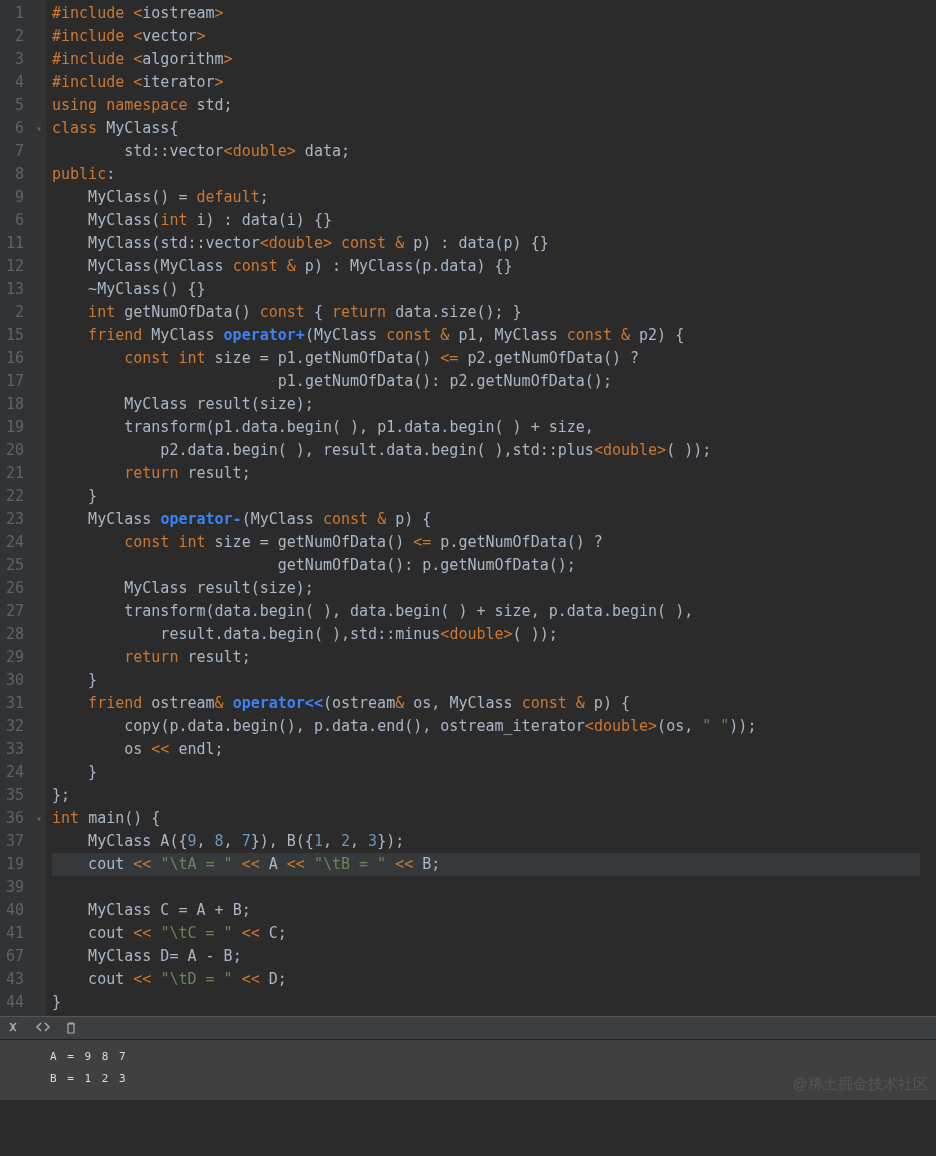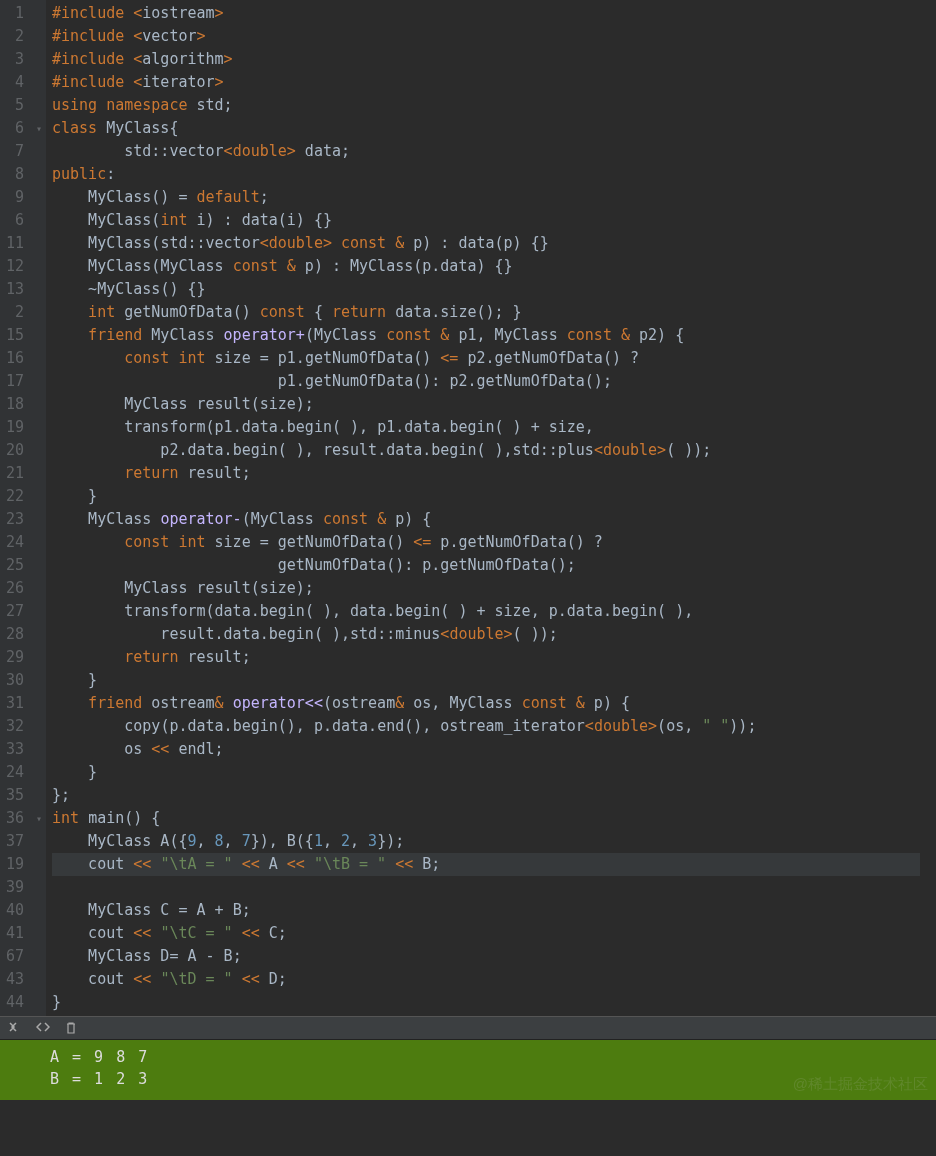--- a/index.html
+++ b/index.html
@@ -38,40 +38,40 @@
   .code .line { height: 23px; line-height: 23px; }
   .hl-cur2 { background: #36393b; }
   .k-pre   { color: #cc7832; } 
   .k-inc   { color: #a9b7c6; } 
   .k-kw    { color: #cc7832; }
   .k-id    { color: #a9b7c6; }
   .k-pun   { color: #a9b7c6; }
   .k-ang   { color: #cc7832; }
   .k-num   { color: #6897bb; }
   .k-str   { color: #6a8759; }
-  .k-fn    { color: #c4b5fd; }
+  .k-fn    { color: #3b82f6; font-weight: bold; }
   .toolbar {
     background: #3c3f41;
     height: 24px;
     border-top: 1px solid #555;
     border-bottom: 1px solid #222;
     display: flex;
     align-items: center;
     gap: 14px;
     padding-left: 8px;
   }
   .tb-icon {
     width: 14px; height: 14px;
     display: inline-block;
   }
   .console {
-    background: #4d7c0f;
+    background: #404040;
     color: #dcdcdc;
     font-family: "Consolas", monospace;
-    font-size: 15px;
+    font-size: 11px;
     padding: 6px 0 10px 50px;
     line-height: 22px;
     letter-spacing: 2px;
   }
   .watermark {
     position: absolute;
     right: 8px;
     color: rgba(200,200,200,0.15);
     font-size: 15px;
     font-family: sans-serif;

